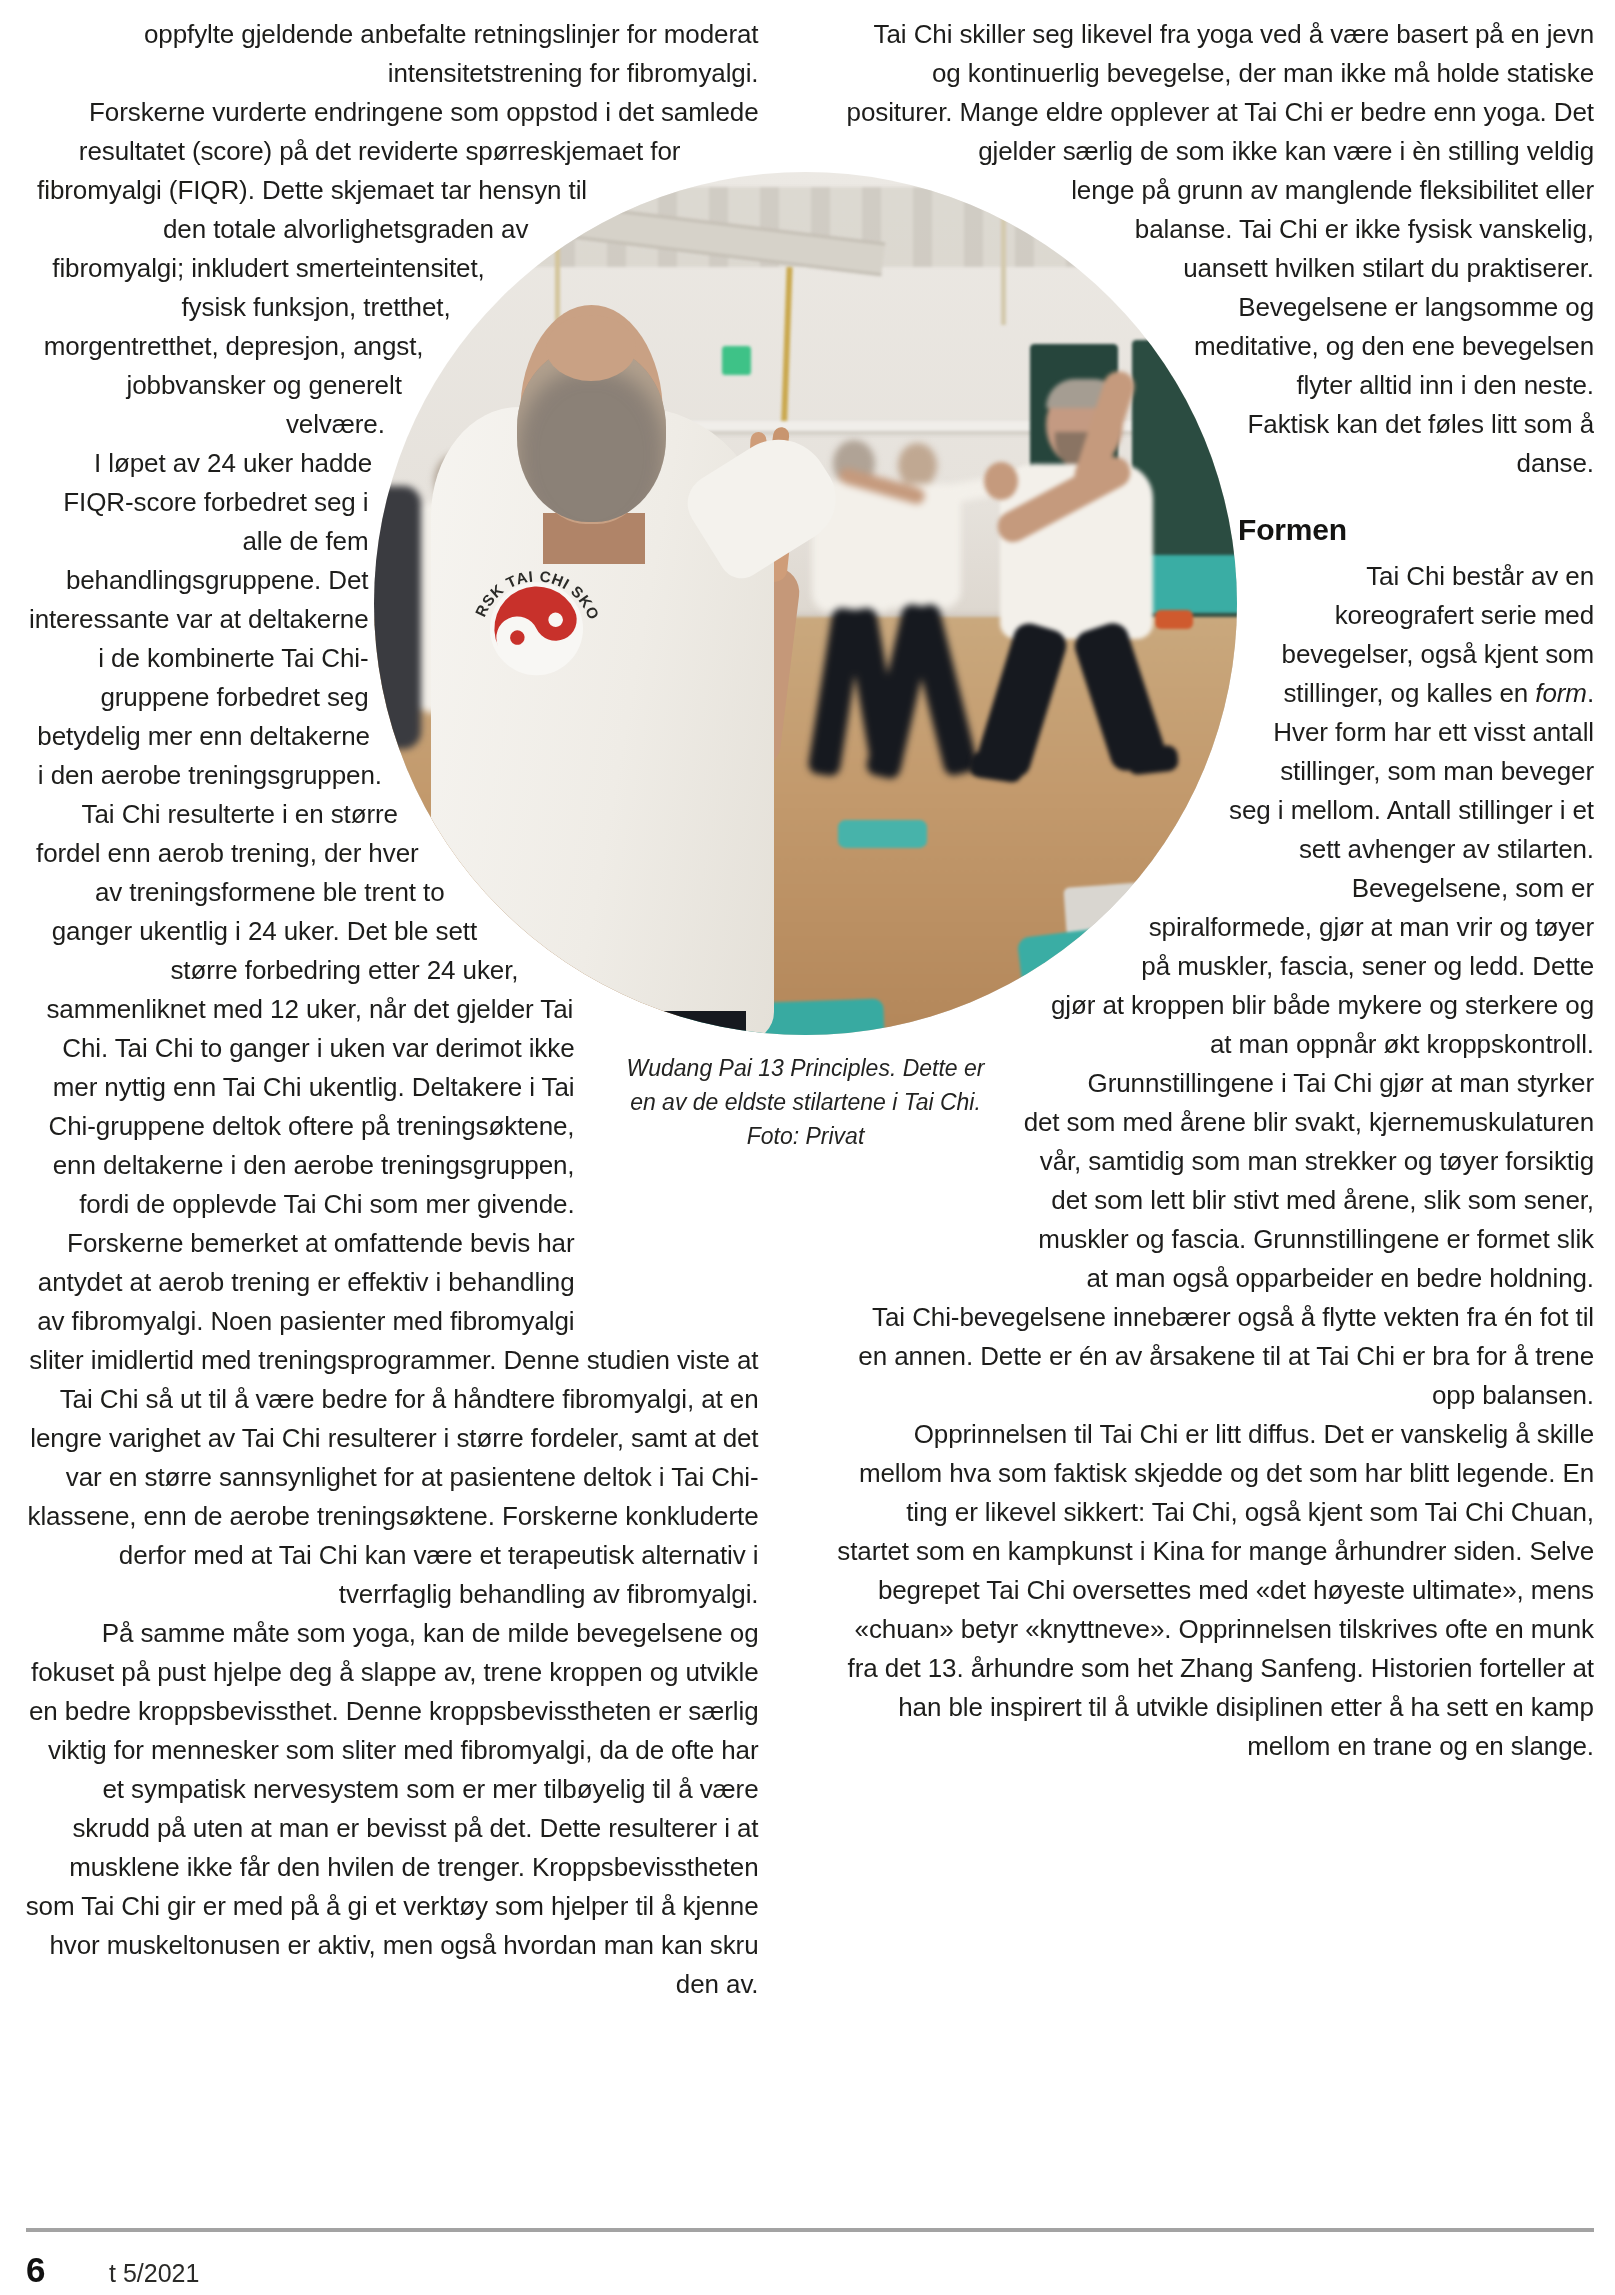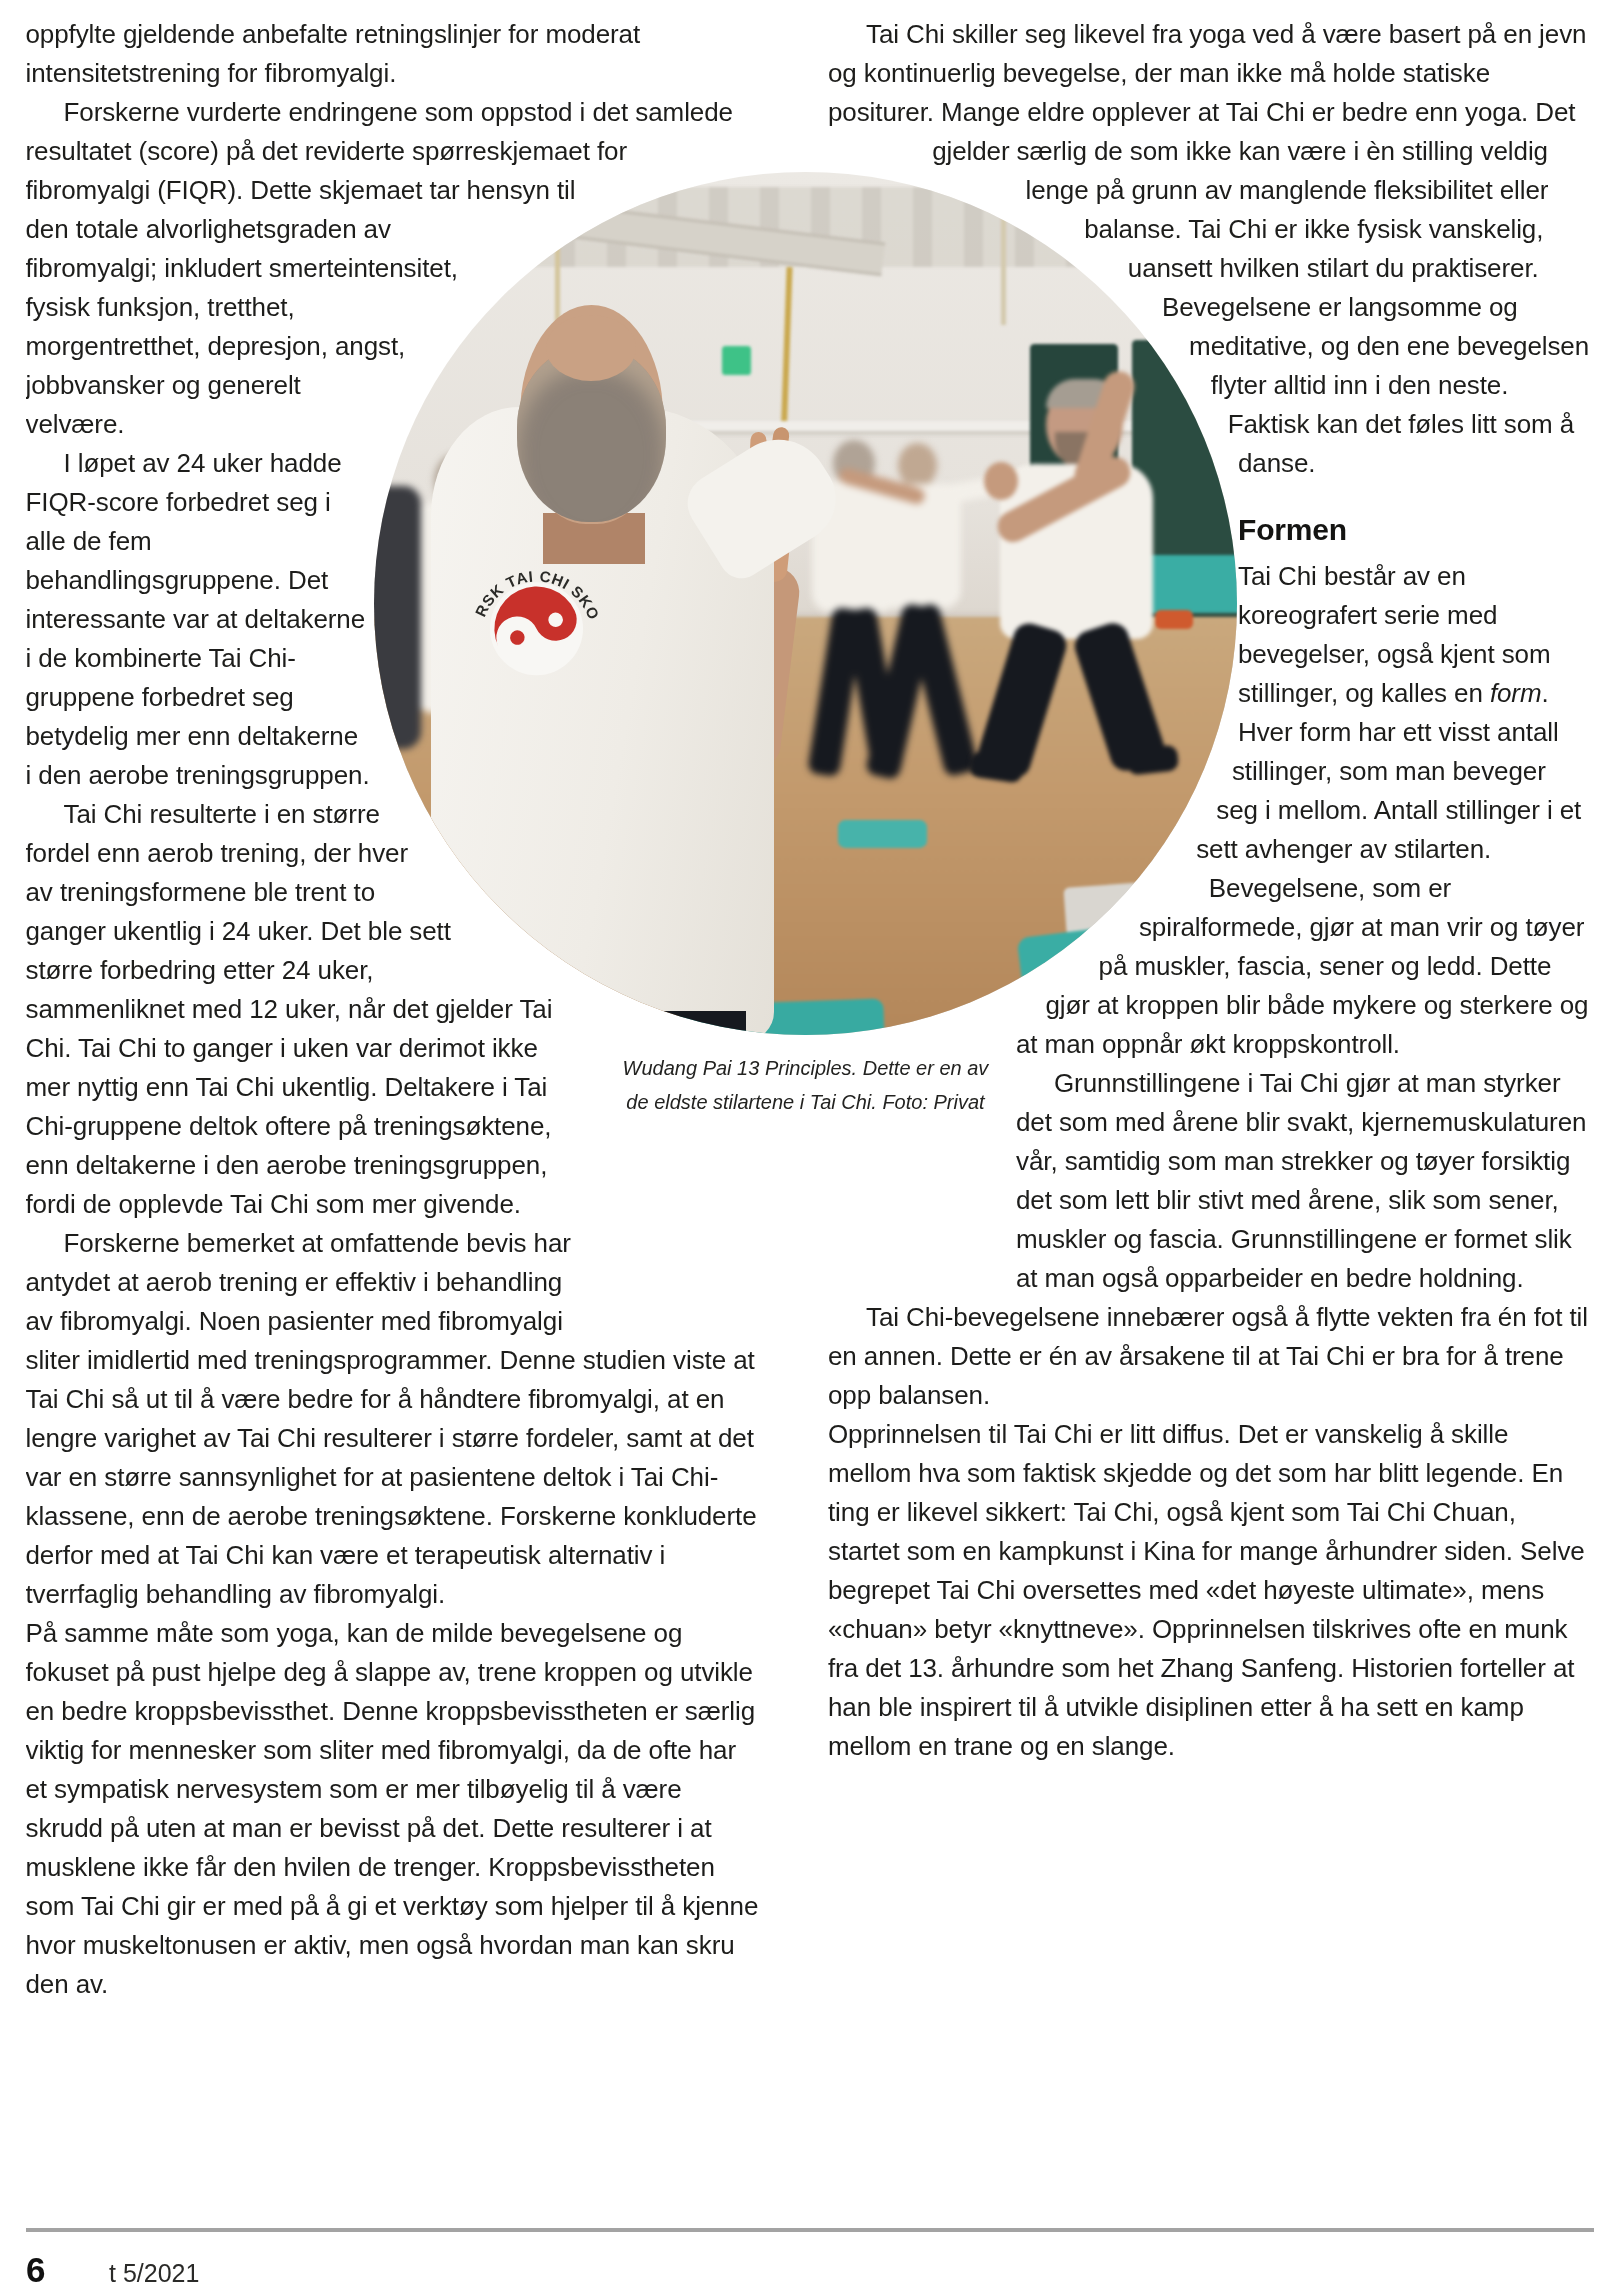--- a/index.html
+++ b/index.html
@@ -2,21 +2,21 @@
 <html style="font-size:11.7px"><head>
 <meta charset="utf-8">
 <style>
   html,body{margin:0;padding:0;background:#fff;}
   .page{position:relative;width:1615px;height:2295px;background:#ffffff;overflow:hidden;
         font-family:"Liberation Sans","DejaVu Sans",sans-serif;color:#1d1d1b;}
   .col{position:absolute;top:14.6px;font-size:26px;line-height:39px;letter-spacing:-0.1px;
        text-align:left;height:2195px;overflow:hidden;}
   .col-left{left:25.5px;width:733px;}
   .col-right{left:828px;width:766px;}
-  .col p{margin:0;}
+  .col p{margin:0;text-align:right;}
   .col p.ind{text-indent:38px;}
   .col h2{font-size:30px;line-height:35px;margin:29px 0 10.2px 0;color:#141412;letter-spacing:-0.2px;}
   .col h2.first{margin-top:32px;}
   em{font-style:italic;}
   
   .cut-circle-left{float:right;width:390px;height:863px;margin-top:158px;
      shape-outside:circle(451px at 438px 589px);}
   .cut-caption-left{float:right;clear:right;width:184px;height:299px;}
   .cut-circle-right{float:left;width:410px;height:863px;margin-top:158px;
      shape-outside:circle(451px at -22px 589px);}
@@ -52,21 +52,21 @@
   .dark{background:#16191f;}
   .head{border-radius:50%;}
   
   .matC{left:306px;top:830px;width:204px;height:47px;background:#38aaa1;border-radius:10.2px;transform:rotate(-2deg);}
   .matR{left:648px;top:757px;width:149px;height:96px;background:#3aada4;border-radius:11.7px;transform:rotate(-7deg);}
   .matS{left:464px;top:648px;width:89px;height:28px;background:#47b3aa;border-radius:7.3px;}
   .boxR{left:691px;top:713px;width:82px;height:48px;background:#d9d6d0;border-radius:5.8px;transform:rotate(-4deg);}
   .cone{left:232px;top:551px;width:26px;height:25px;background:#d9622b;clip-path:polygon(50% 0,88% 100%,12% 100%);}
   
   .caption{position:absolute;left:616px;top:1051px;width:379px;text-align:center;
-           font-size:20px;line-height:34px;font-style:italic;color:#232321;}
+           font-size:23px;line-height:34px;font-style:italic;color:#232321;}
   
   .rule{position:absolute;left:25.5px;top:2228px;width:1568px;height:4.4px;background:#a3a3a3;}
   .pagenum{position:absolute;left:26px;top:2250px;font-size:35px;font-weight:bold;color:#111;}
   .issue{position:absolute;left:109px;top:2259px;font-size:25px;color:#2a2a28;}
 </style>
 </head>
 <body>
 
 <div class="page">
 

